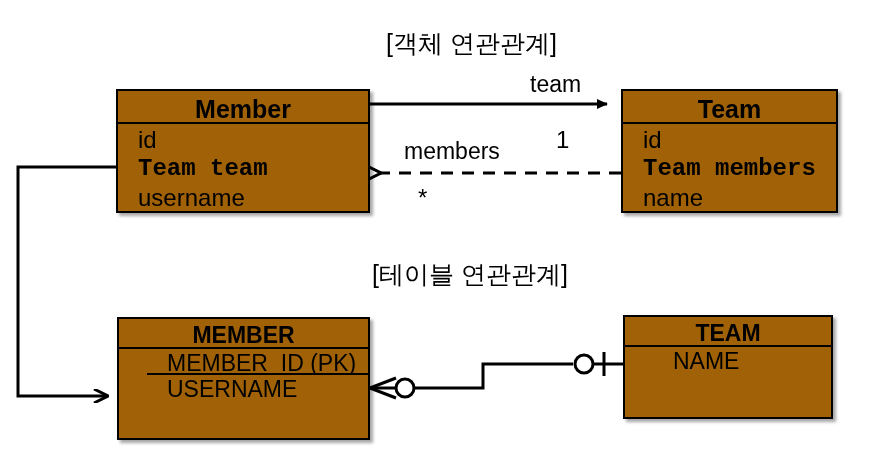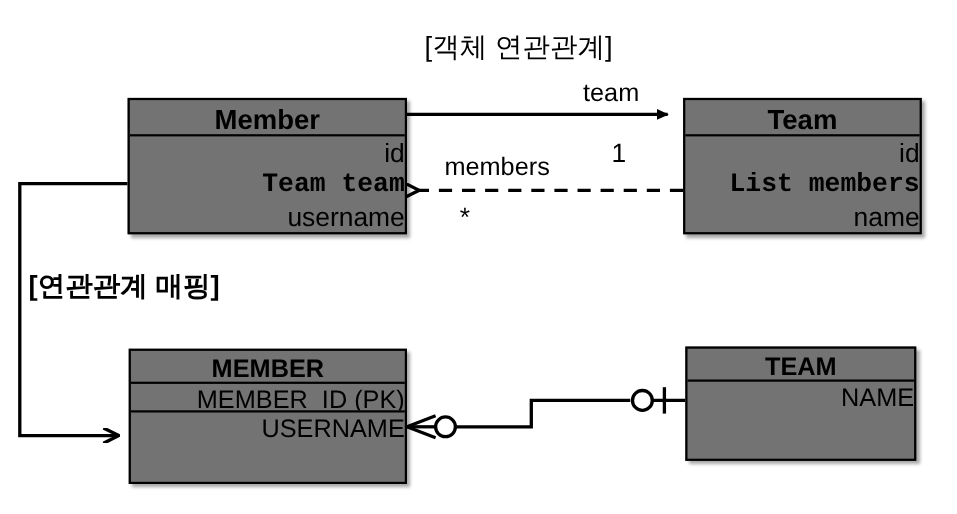--- a/index.html
+++ b/index.html
@@ -23,53 +23,53 @@
     left: 0;
     top: 0;
     width: 870px;
     height: 467px;
     overflow: visible;
   }
   
   .ebox {
     position: absolute;
     box-sizing: border-box;
-    background: #737373;
+    background: #a16207;
     border: 2.5px solid #000000;
     box-shadow: 3px 3px 3px rgba(0,0,0,0.35);
     z-index: 3;
   }
   .ebox .hdr {
     box-sizing: border-box;
     text-align: center;
     font-weight: bold;
     border-bottom: 2.5px solid #000000;
     line-height: 1;
     white-space: nowrap;
     overflow: hidden;
   }
   .ebox .attr {
     box-sizing: border-box;
-    text-align: right;
+    text-align: left;
     line-height: 1;
     white-space: nowrap;
     overflow: hidden;
-    padding-left: 5px;
+    padding-left: 20px;
   }
   .ebox .attr.bold { font-weight: bold; font-family: Liberation Mono, monospace; }
   .ebox .attr.ruled { border-bottom: 2.5px solid #000000; }
 
   
   .obj { }
   .obj .hdr { font-size: 25px; height: 33px; padding-top: 6px; }
   .obj .attr { font-size: 24px; height: 29px; padding-top: 4px; }
 
   
   .tbl .hdr { font-size: 23px; height: 30px; padding-top: 5px; }
-  .tbl .attr { font-size: 23px; height: 26px; padding-top: 3px; }
+  .tbl .attr { font-size: 23px; height: 26px; padding-top: 3px; margin-left: 28px; }
 
   
   .lbl {
     position: absolute;
     white-space: nowrap;
     line-height: 1;
     z-index: 4;
   }
   .lbl.heading { font-size: 25px; }
   .lbl.heading-bold { font-size: 25px; font-weight: bold; }
@@ -116,42 +116,42 @@
       <path d="M414,388 L483,388 L483,364 L573,364" fill="none" stroke="#000000" stroke-width="3"></path>
 
       <circle cx="584" cy="364" r="9" fill="#ffffff" stroke="#000000" stroke-width="3"></circle>
       <path d="M593,364 L623,364" stroke="#000000" stroke-width="3"></path>
       <path d="M604,352 L604,376" stroke="#000000" stroke-width="3"></path>
     </g>
   </svg>
 
   <div class="lbl heading" style="left:386px; top:31px;">[객체 연관관계]</div>
 
-  <div class="lbl heading-bold" style="left:26px; top:248px;">[연관관계 매핑]</div>
 
+  <div class="lbl heading" style="left:372px; top:262px;">[테이블 연관관계]</div>
 
   <div class="lbl edge" style="left:530px; top:73px;">team</div>
 
   <div class="lbl mult" style="left:556px; top:128px;">1</div>
 
   <div class="lbl edge" style="left:404px; top:140px;">members</div>
 
   <div class="lbl mult" style="left:418px; top:186px;">*</div>
 
   <div class="ebox obj" style="left:116px; top:89px; width:254px; height:124px;">
     <div class="hdr">Member</div>
     <div class="attr">id</div>
     <div class="attr bold">Team team</div>
     <div class="attr">username</div>
   </div>
 
   <div class="ebox obj" style="left:621px; top:89px; width:217px; height:124px;">
     <div class="hdr">Team</div>
     <div class="attr">id</div>
-    <div class="attr bold">List members</div>
+    <div class="attr bold">Team members</div>
     <div class="attr">name</div>
   </div>
 
   <div class="ebox tbl" style="left:117px; top:317px; width:253px; height:123px;">
     <div class="hdr">MEMBER</div>
     <div class="attr ruled">MEMBER_ID (PK)</div>
     <div class="attr">USERNAME</div>
   </div>
 
   <div class="ebox tbl" style="left:623px; top:315px; width:210px; height:104px;">

